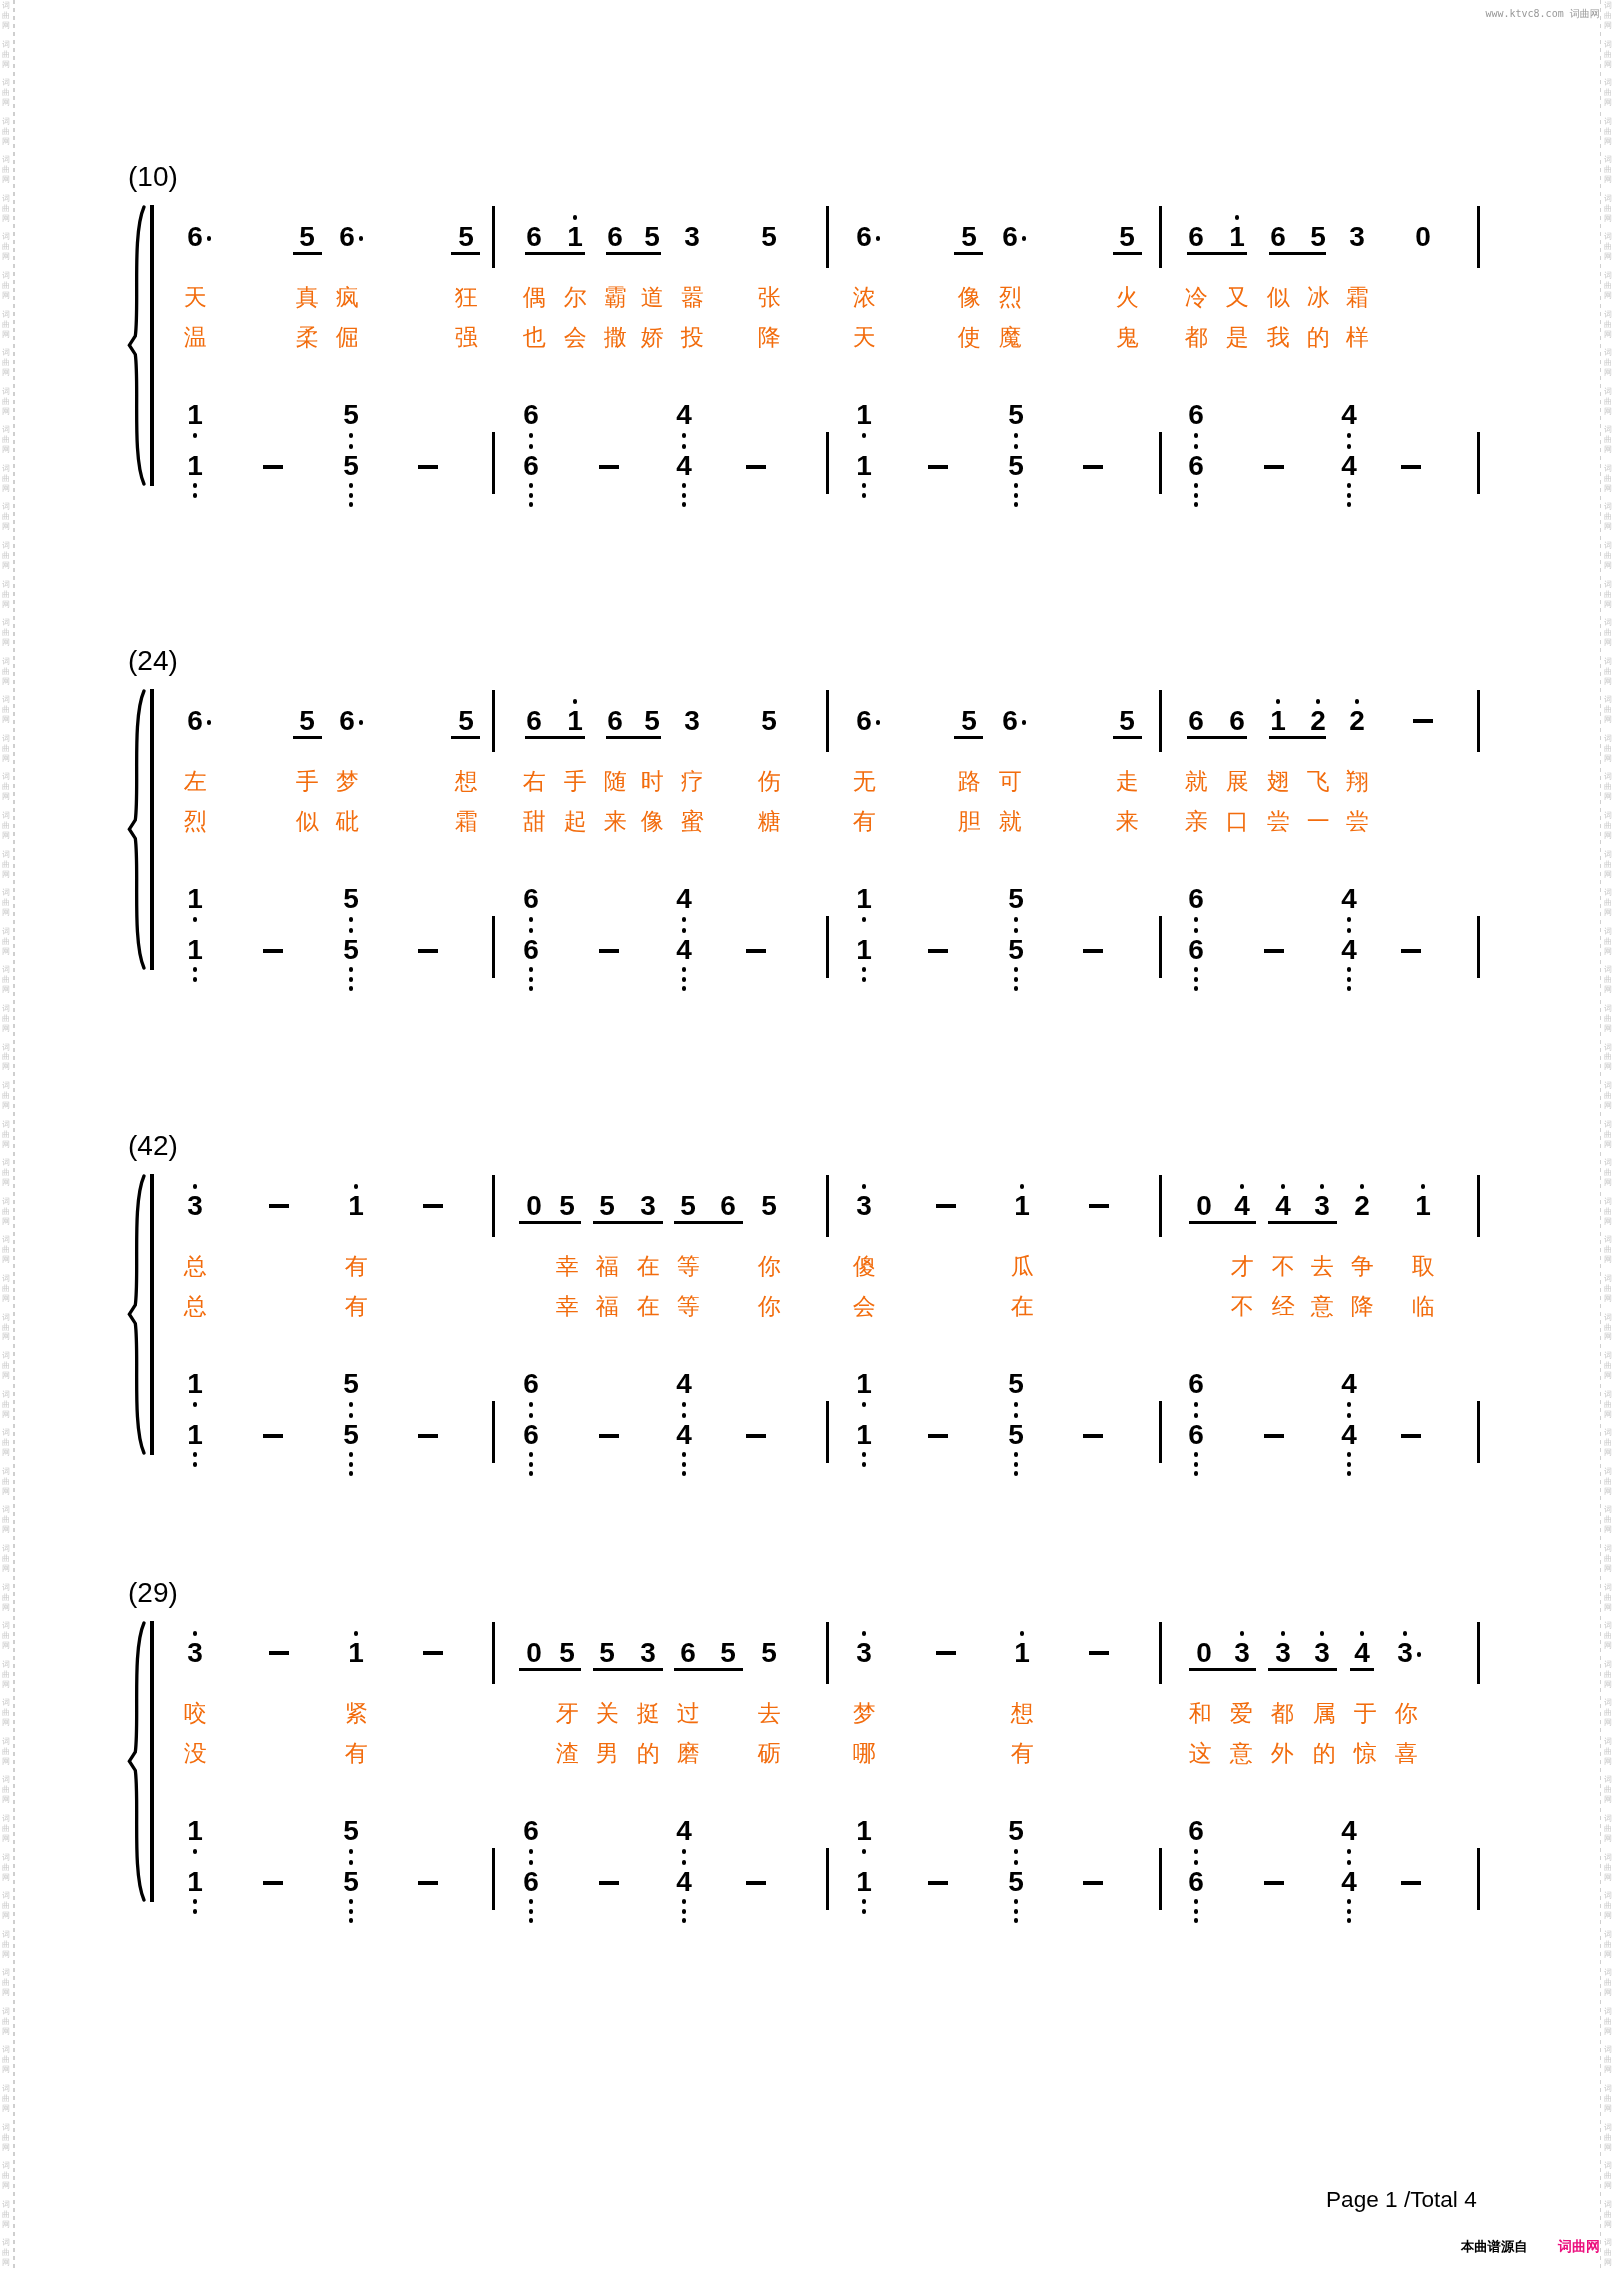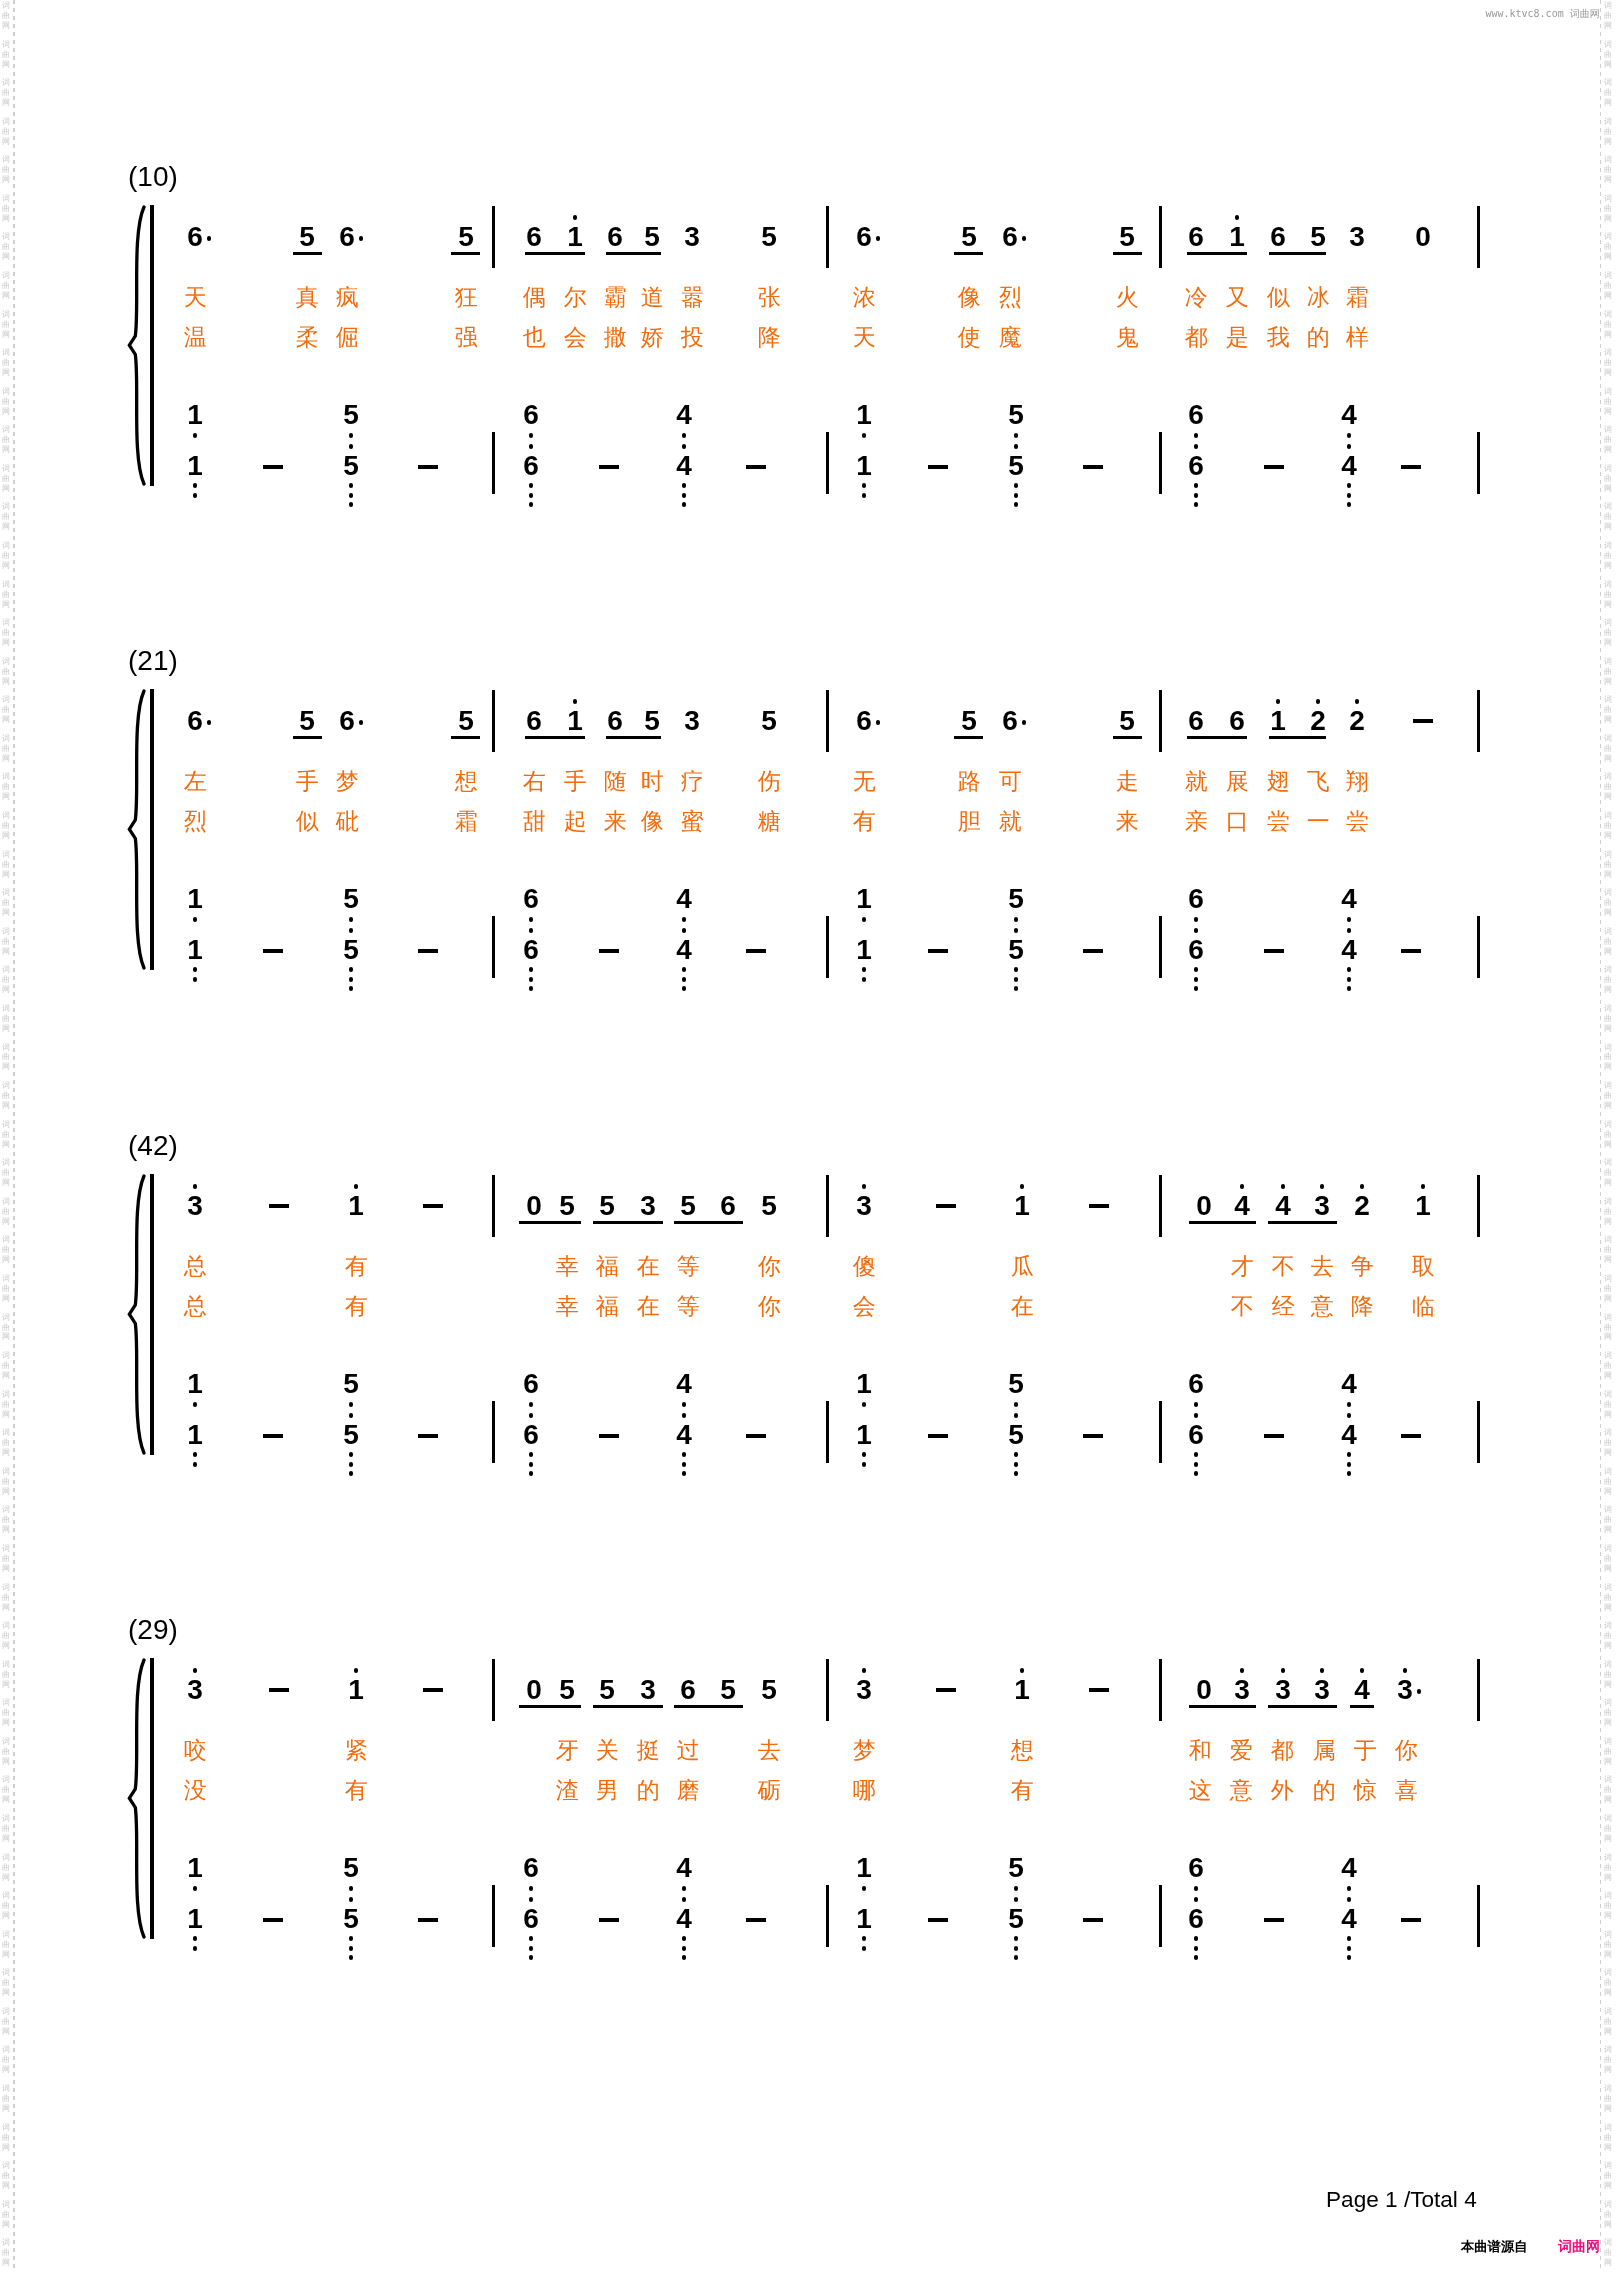--- a/index.html
+++ b/index.html
@@ -538,21 +538,21 @@
         <div class="hdash" style="left: 273px; top: 297px;"></div>
         <div class="hdash" style="left: 428px; top: 297px;"></div>
         <div class="hdash" style="left: 609px; top: 297px;"></div>
         <div class="hdash" style="left: 756px; top: 297px;"></div>
         <div class="hdash" style="left: 938px; top: 297px;"></div>
         <div class="hdash" style="left: 1093px; top: 297px;"></div>
         <div class="hdash" style="left: 1274px; top: 297px;"></div>
         <div class="hdash" style="left: 1411px; top: 297px;"></div>
       </div>
       <div class="system" style="top: 652px;">
-        <div class="sys-label" style="left: 128px;">(21)</div>
+        <div class="sys-label" style="left: 128px;">(24)</div>
         <svg width="20" height="281" viewBox="0 0 30 423" class="brace-svg" style="left: 126px; top: 37px;">
           <path d="M27 3 C 9 44, 20 150, 14 197 L 5 211 L 14 225 C 20 272, 9 379, 27 420" stroke="#000" stroke-width="5" fill="none" stroke-linecap="round"></path>
         </svg>
         <div class="startbar" style="left: 150px; top: 37px; height: 281px;"></div>
         <div class="bar" style="left: 492px; top: 38px; height: 62px;"></div>
         <div class="bar" style="left: 492px; top: 264px; height: 62px;"></div>
         <div class="bar" style="left: 826px; top: 38px; height: 62px;"></div>
         <div class="bar" style="left: 826px; top: 264px; height: 62px;"></div>
         <div class="bar" style="left: 1159px; top: 38px; height: 62px;"></div>
         <div class="bar" style="left: 1159px; top: 264px; height: 62px;"></div>
@@ -824,21 +824,21 @@
         <div class="odot" style="left: 1349px; top: 334px;"></div>
         <div class="hdash" style="left: 273px; top: 297px;"></div>
         <div class="hdash" style="left: 428px; top: 297px;"></div>
         <div class="hdash" style="left: 609px; top: 297px;"></div>
         <div class="hdash" style="left: 756px; top: 297px;"></div>
         <div class="hdash" style="left: 938px; top: 297px;"></div>
         <div class="hdash" style="left: 1093px; top: 297px;"></div>
         <div class="hdash" style="left: 1274px; top: 297px;"></div>
         <div class="hdash" style="left: 1411px; top: 297px;"></div>
       </div>
-      <div class="system" style="top: 1621px;">
+      <div class="system" style="top: 1584px;">
         <div class="sys-label" style="left: 128px;">(29)</div>
         <svg width="20" height="281" viewBox="0 0 30 423" class="brace-svg" style="left: 126px; top: 37px;">
           <path d="M27 3 C 9 44, 20 150, 14 197 L 5 211 L 14 225 C 20 272, 9 379, 27 420" stroke="#000" stroke-width="5" fill="none" stroke-linecap="round"></path>
         </svg>
         <div class="startbar" style="left: 150px; top: 37px; height: 281px;"></div>
         <div class="bar" style="left: 492px; top: 38px; height: 62px;"></div>
         <div class="bar" style="left: 492px; top: 264px; height: 62px;"></div>
         <div class="bar" style="left: 826px; top: 38px; height: 62px;"></div>
         <div class="bar" style="left: 826px; top: 264px; height: 62px;"></div>
         <div class="bar" style="left: 1159px; top: 38px; height: 62px;"></div>

